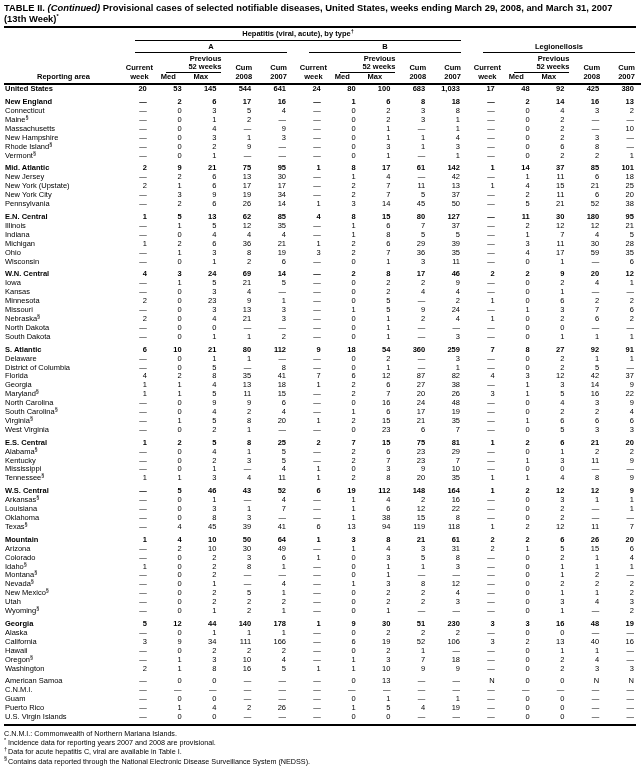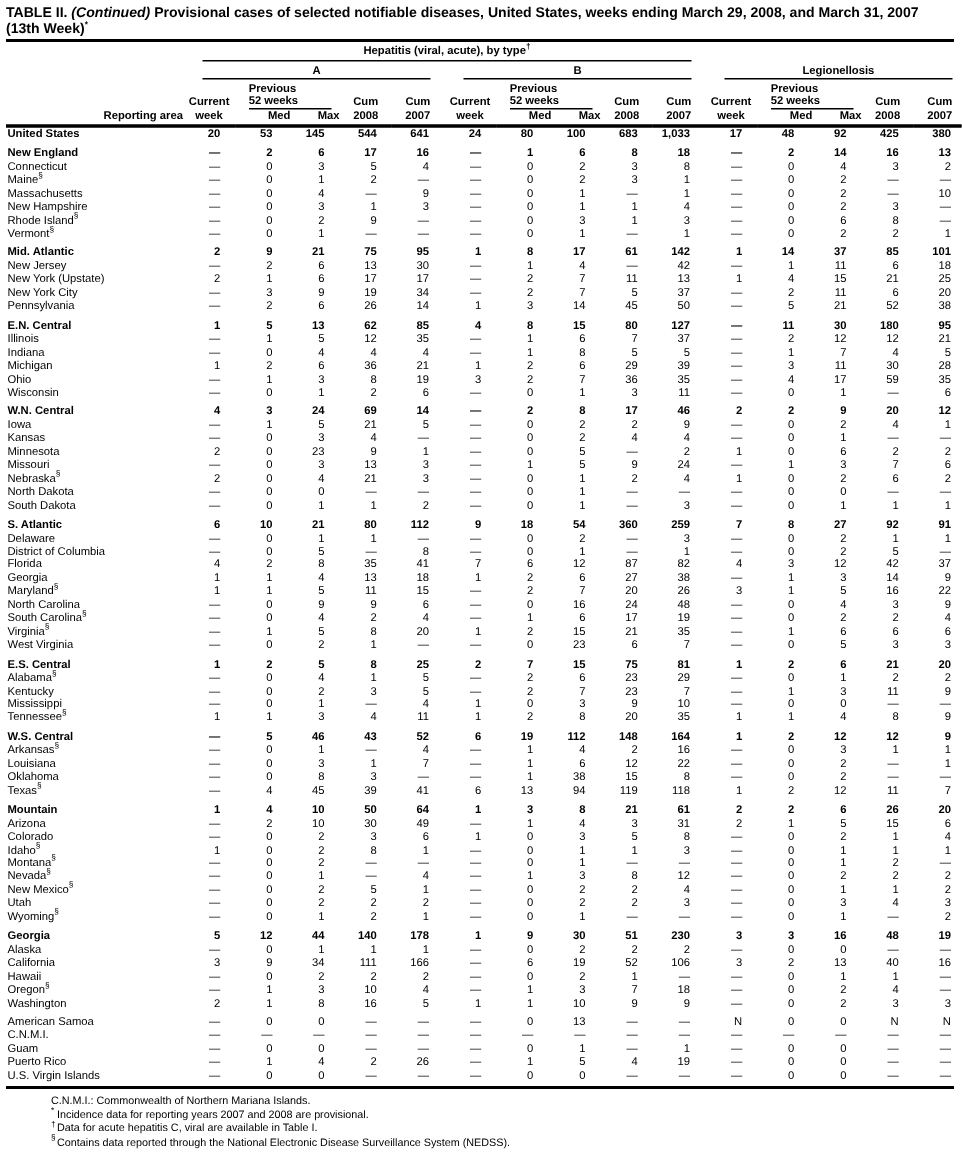--- a/index.html
+++ b/index.html
@@ -10,31 +10,31 @@
   sup{font-size:5.5px;line-height:0;vertical-align:super;}
   table{width:100%;border-collapse:collapse;table-layout:fixed;margin-top:2px;}
   th,td{padding:0;font-size:7.5px;vertical-align:bottom;}
   col.c-area{width:118px;}
   col.c-num{width:34.8px;}
   thead th{font-weight:bold;line-height:8.4px;text-align:center;}
   .grpline{border-bottom:1px solid #000;padding-bottom:1px;margin:0 9px 0 13px;text-align:center;}
   .hepline{border-bottom:1px solid #000;padding-bottom:1px;margin:0 9px 0 13px;text-align:center;}
   tr.hrow2 th{padding-top:2px;}
   tr.hrow3 th{border-bottom:2px solid #000;padding-bottom:2px;padding-top:2px;}
-  th.areahead{text-align:right;vertical-align:bottom;padding-left:1px;}
-  .prevline{border-bottom:1px solid #000;margin:0 5px 0 9px;text-align:left;padding-bottom:0;}
+  th.areahead{text-align:center;vertical-align:bottom;padding-left:1px;}
+  .prevline{border-bottom:1px solid #000;margin:0 5px 0 9px;text-align:right;padding-bottom:0;}
   .medmax{display:flex;margin:0 0 0 4px;}
-  .medmax span{flex:1;text-align:right;}
+  .medmax span{flex:1;text-align:left;}
   td.num{text-align:right;padding-right:10px;line-height:8.9px;white-space:nowrap;}
   td.area-cell{text-align:left;line-height:8.9px;white-space:nowrap;padding-left:1px;}
   tr.region td{font-weight:bold;}
   tr.gap td{padding-top:4px;}
   .endrule{border-top:2.5px solid #000;margin-top:2px;}
   .footnotes{padding-top:3px;}
-  .fn{font-size:7.2px;line-height:9.2px;margin-left:30px;}
+  .fn{font-size:7.2px;line-height:9.2px;}
   .fn sup{display:inline-block;width:4px;}
 </style>
 </head>
 <body>
 
 <div class="page">
 
   <div class="title"><span>TABLE II. </span><span class="it">(Continued)</span><span> Provisional cases of selected notifiable diseases, United States, weeks ending March 29, 2008, and March 31, 2007 (13th Week)</span><sup>*</sup></div>
 
   <table>

